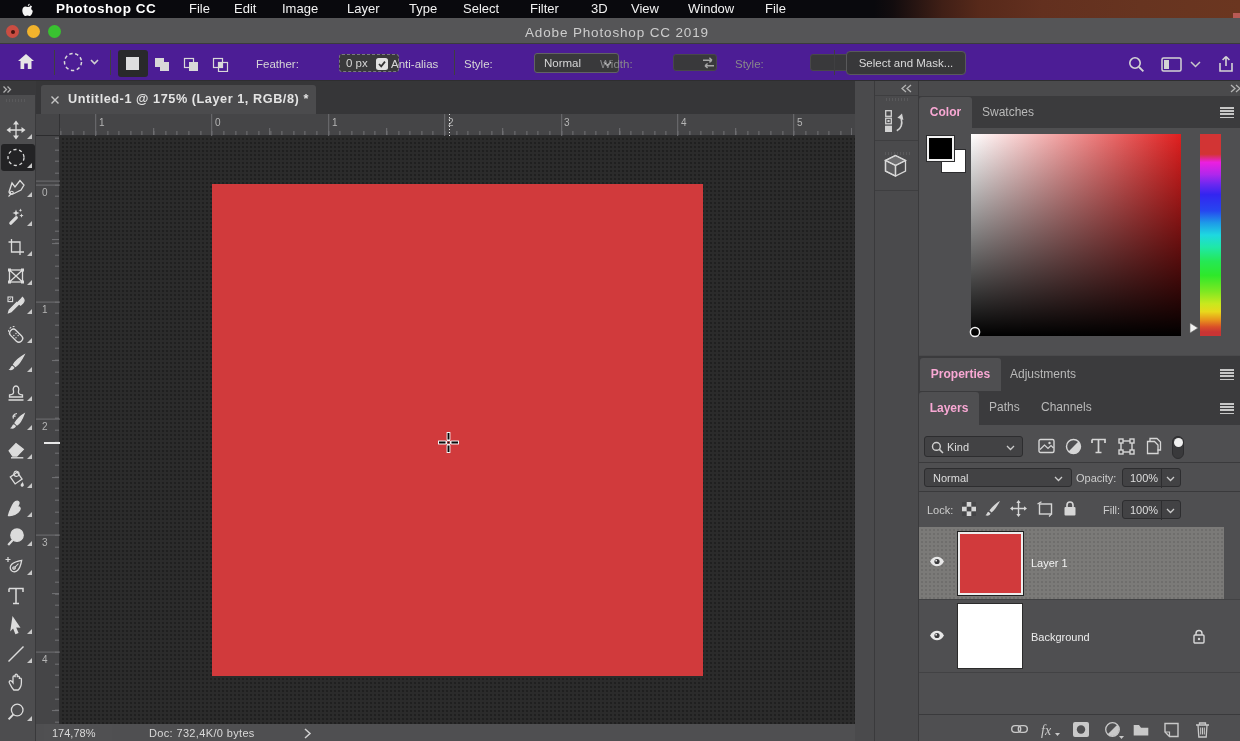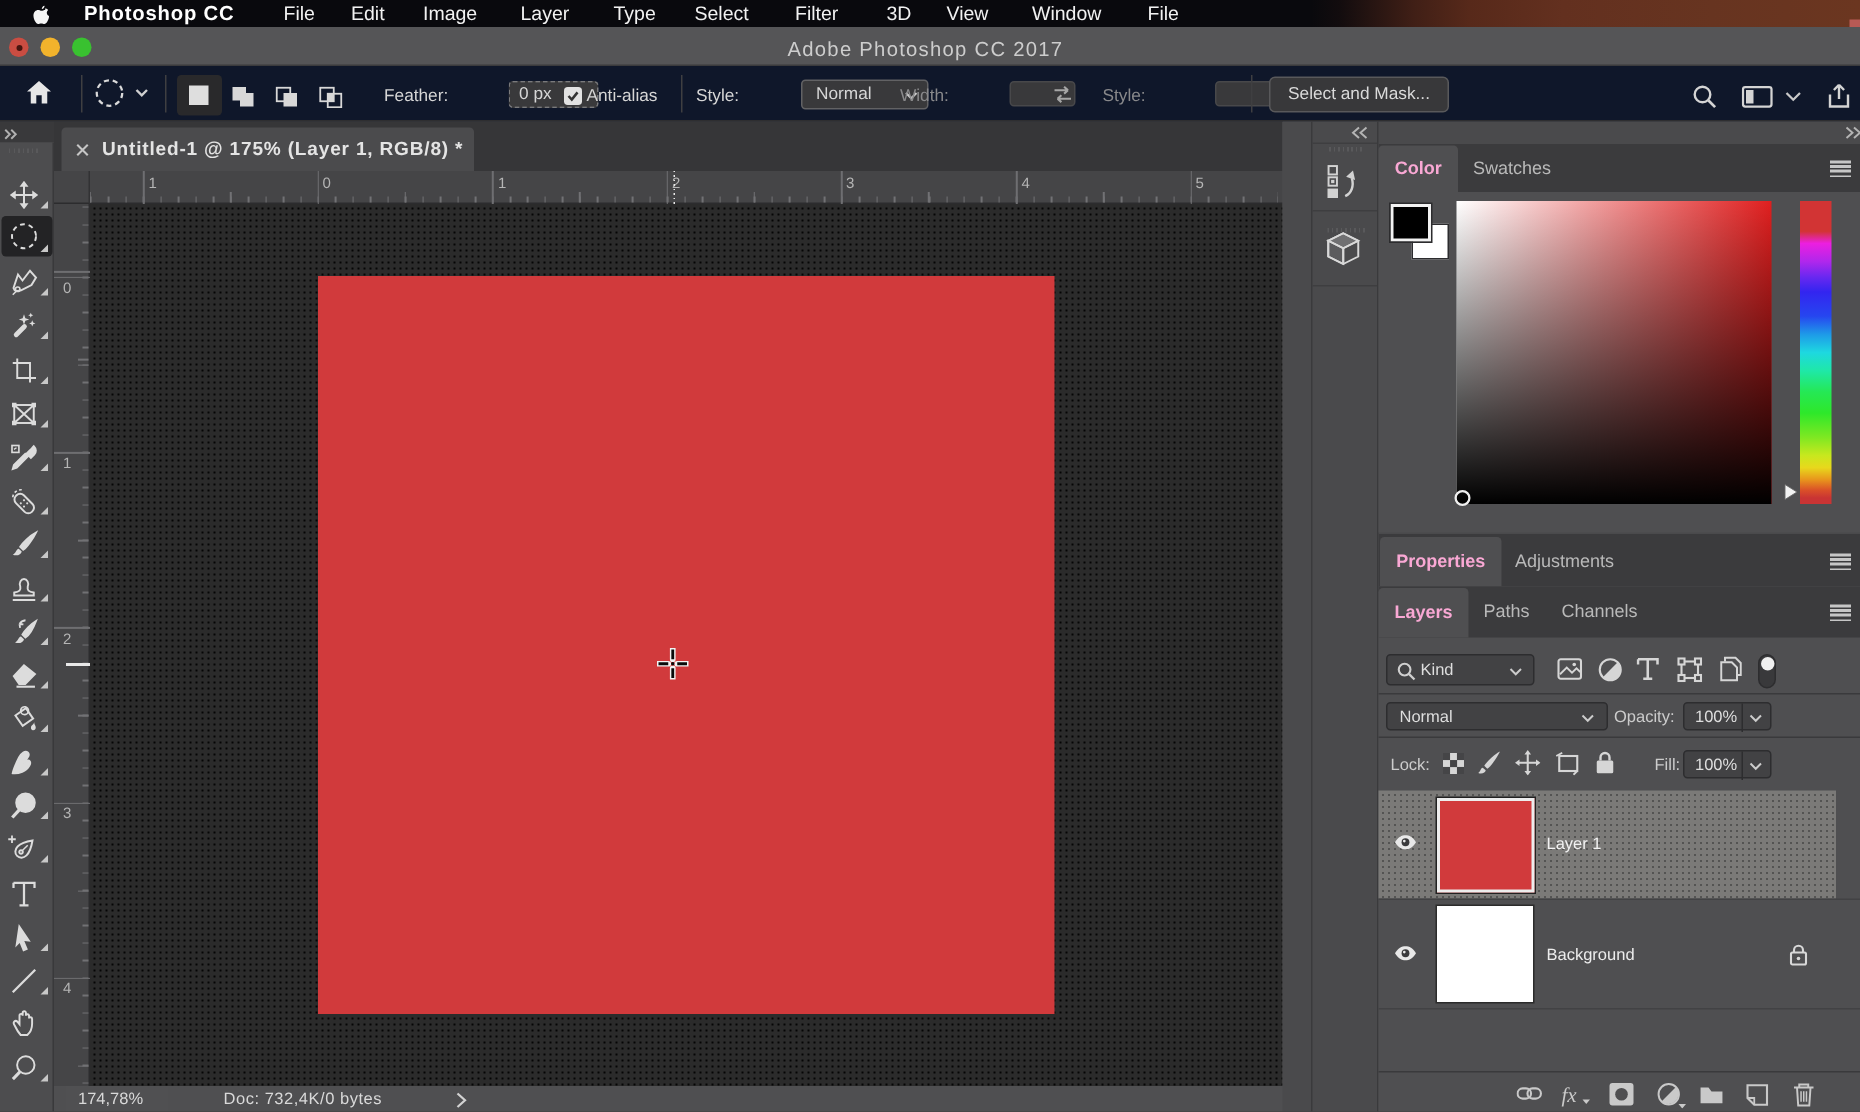--- a/index.html
+++ b/index.html
@@ -12,21 +12,21 @@
 #menubar { left:0; top:0; width:1240px; height:18px;
   background: linear-gradient(90deg,#09090d 0%,#09090d 70.5%,#120c0e 72%,#401f16 76%,#57291a 79%,#63301f 84%,#673420 92%,#6b3620 100%);
   color:#f2f2f2; font-size:13px; }
 #menubar span { position:absolute; top:1px; line-height:16px; }
 
 #titlebar { left:0; top:18px; width:1240px; height:26px; background:#555557;
   border-bottom:1px solid #3b3b3d; }
 .tl { position:absolute; top:25px; width:13px; height:13px; border-radius:50%; }
 #title-text { position:absolute; top:25px; left:525px; color:#cdcdcd; font-size:13.5px; letter-spacing:0.85px; }
 
-#optbar { left:0; top:44px; width:1240px; height:37px; background:#0f172a;
+#optbar { left:0; top:44px; width:1240px; height:37px; background:#4c1d95;
   border-bottom:1px solid #2e2e30; font-size:11.5px; color:#d6d6d6; }
 .vsep { position:absolute; top:6px; height:25px; width:1px; background:#3f3f41; }
 .obtext { position:absolute; top:14px; }
 .inbox { position:absolute; background:#39393b; border:1px dashed #7a7a7c; border-radius:3px;margin-left:33px; }
 
 #toolhead { left:0; top:81px; width:36px; height:14px; background:#39393b; }
 #toolbar { left:0; top:95px; width:36px; height:646px; background:#4d4d4f;
   border-right:1px solid #39393b; }
 #toolsel { position:absolute; left:1px; top:49px; width:34px; height:27px; background:#232325; border-radius:3px; }
 
@@ -79,21 +79,21 @@
   <span style="left:688px">Window</span>
   <span style="left:765px">File</span>
   <div style="position:absolute;right:0;top:13px;width:7px;height:5px;background:#b95a55"></div>
 </div>
 
 <div class="abs dith" id="titlebar"></div>
 <div class="tl" style="left:6px;background:#ca4d42"></div>
 <div class="abs" style="left:10.5px;top:29.5px;width:4px;height:4px;border-radius:50%;background:#47150f"></div>
 <div class="tl" style="left:27px;background:#f2b32c"></div>
 <div class="tl" style="left:48px;background:#39c130"></div>
-<div id="title-text">Adobe Photoshop CC 2017</div>
+<div id="title-text">Adobe Photoshop CC 2019</div>
 
 <div class="abs dith" id="optbar">
   <svg class="abs" style="left:17px;top:9px" width="18" height="18" viewBox="0 0 18 18">
     <path fill="#e6e6e6" d="M9 1 L17 8 L14.5 8 L14.5 16 L10.8 16 L10.8 10.5 L7.2 10.5 L7.2 16 L3.5 16 L3.5 8 L1 8 Z"></path>
   </svg>
   <div class="vsep" style="left:54px"></div>
   <div class="vsep" style="left:110px"></div>
   <svg class="abs" style="left:62px;top:8px" width="40" height="22" viewBox="0 0 40 22">
     <ellipse cx="11" cy="10" rx="8.5" ry="8.5" fill="none" stroke="#dadada" stroke-width="1.5" stroke-dasharray="3.4 2.6"></ellipse>
     <path d="M29 8 L32.5 11.5 L36 8" fill="none" stroke="#d0d0d0" stroke-width="1.6"></path>

